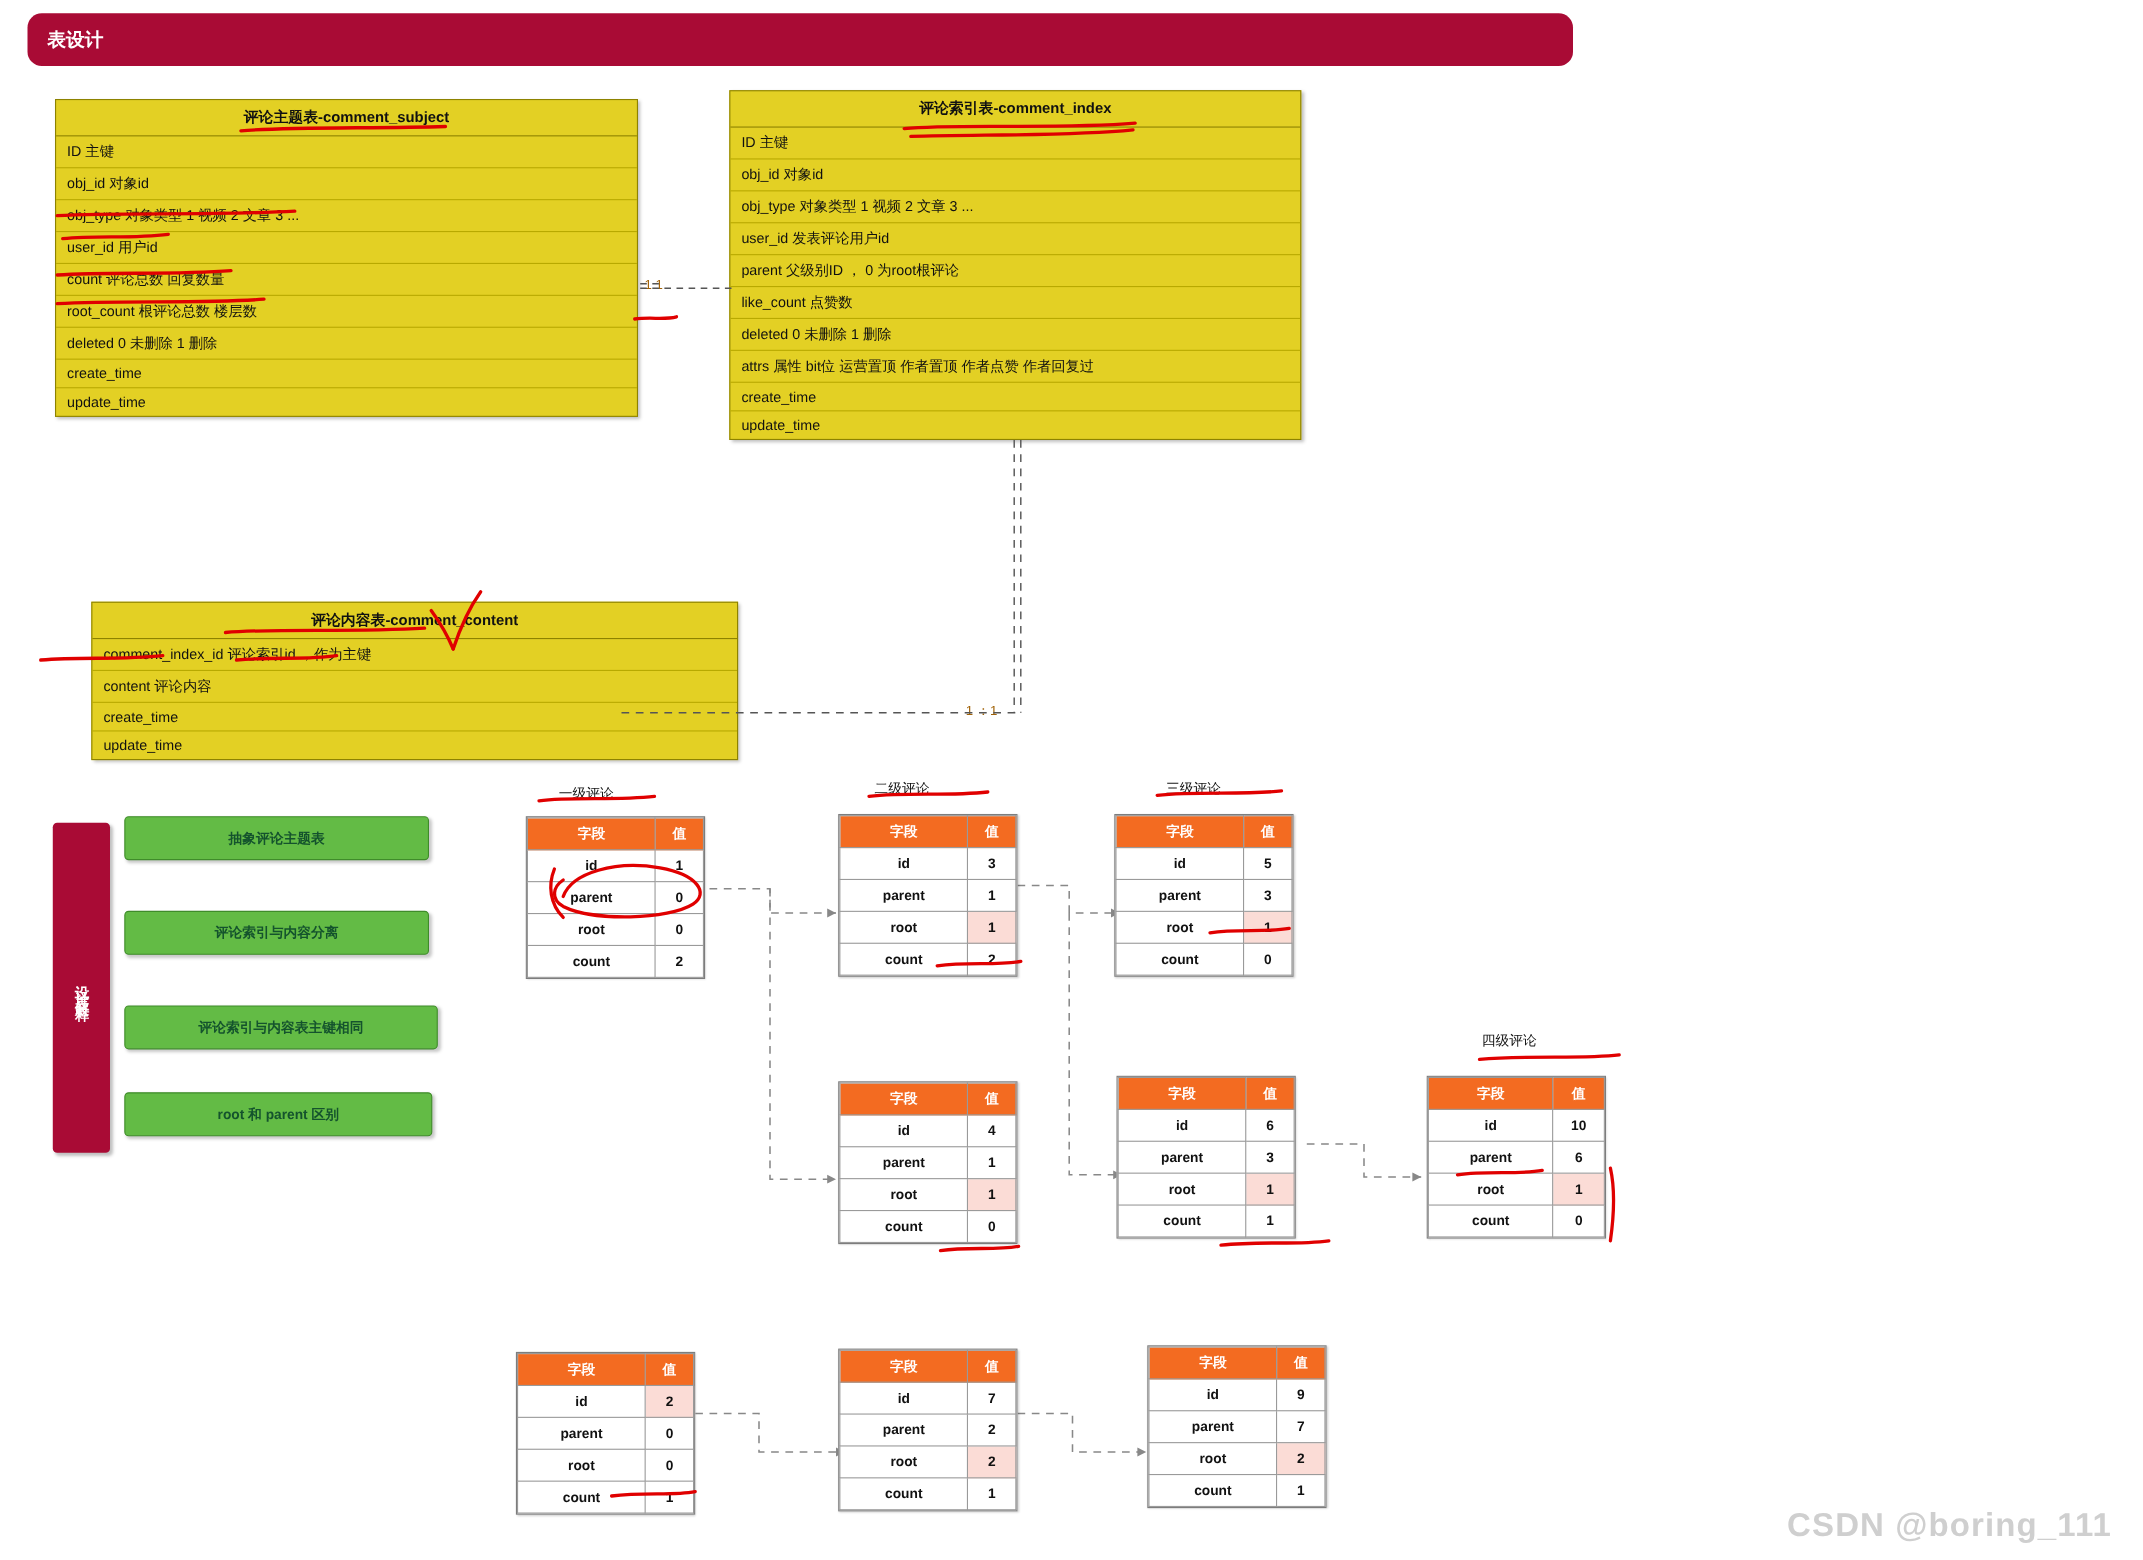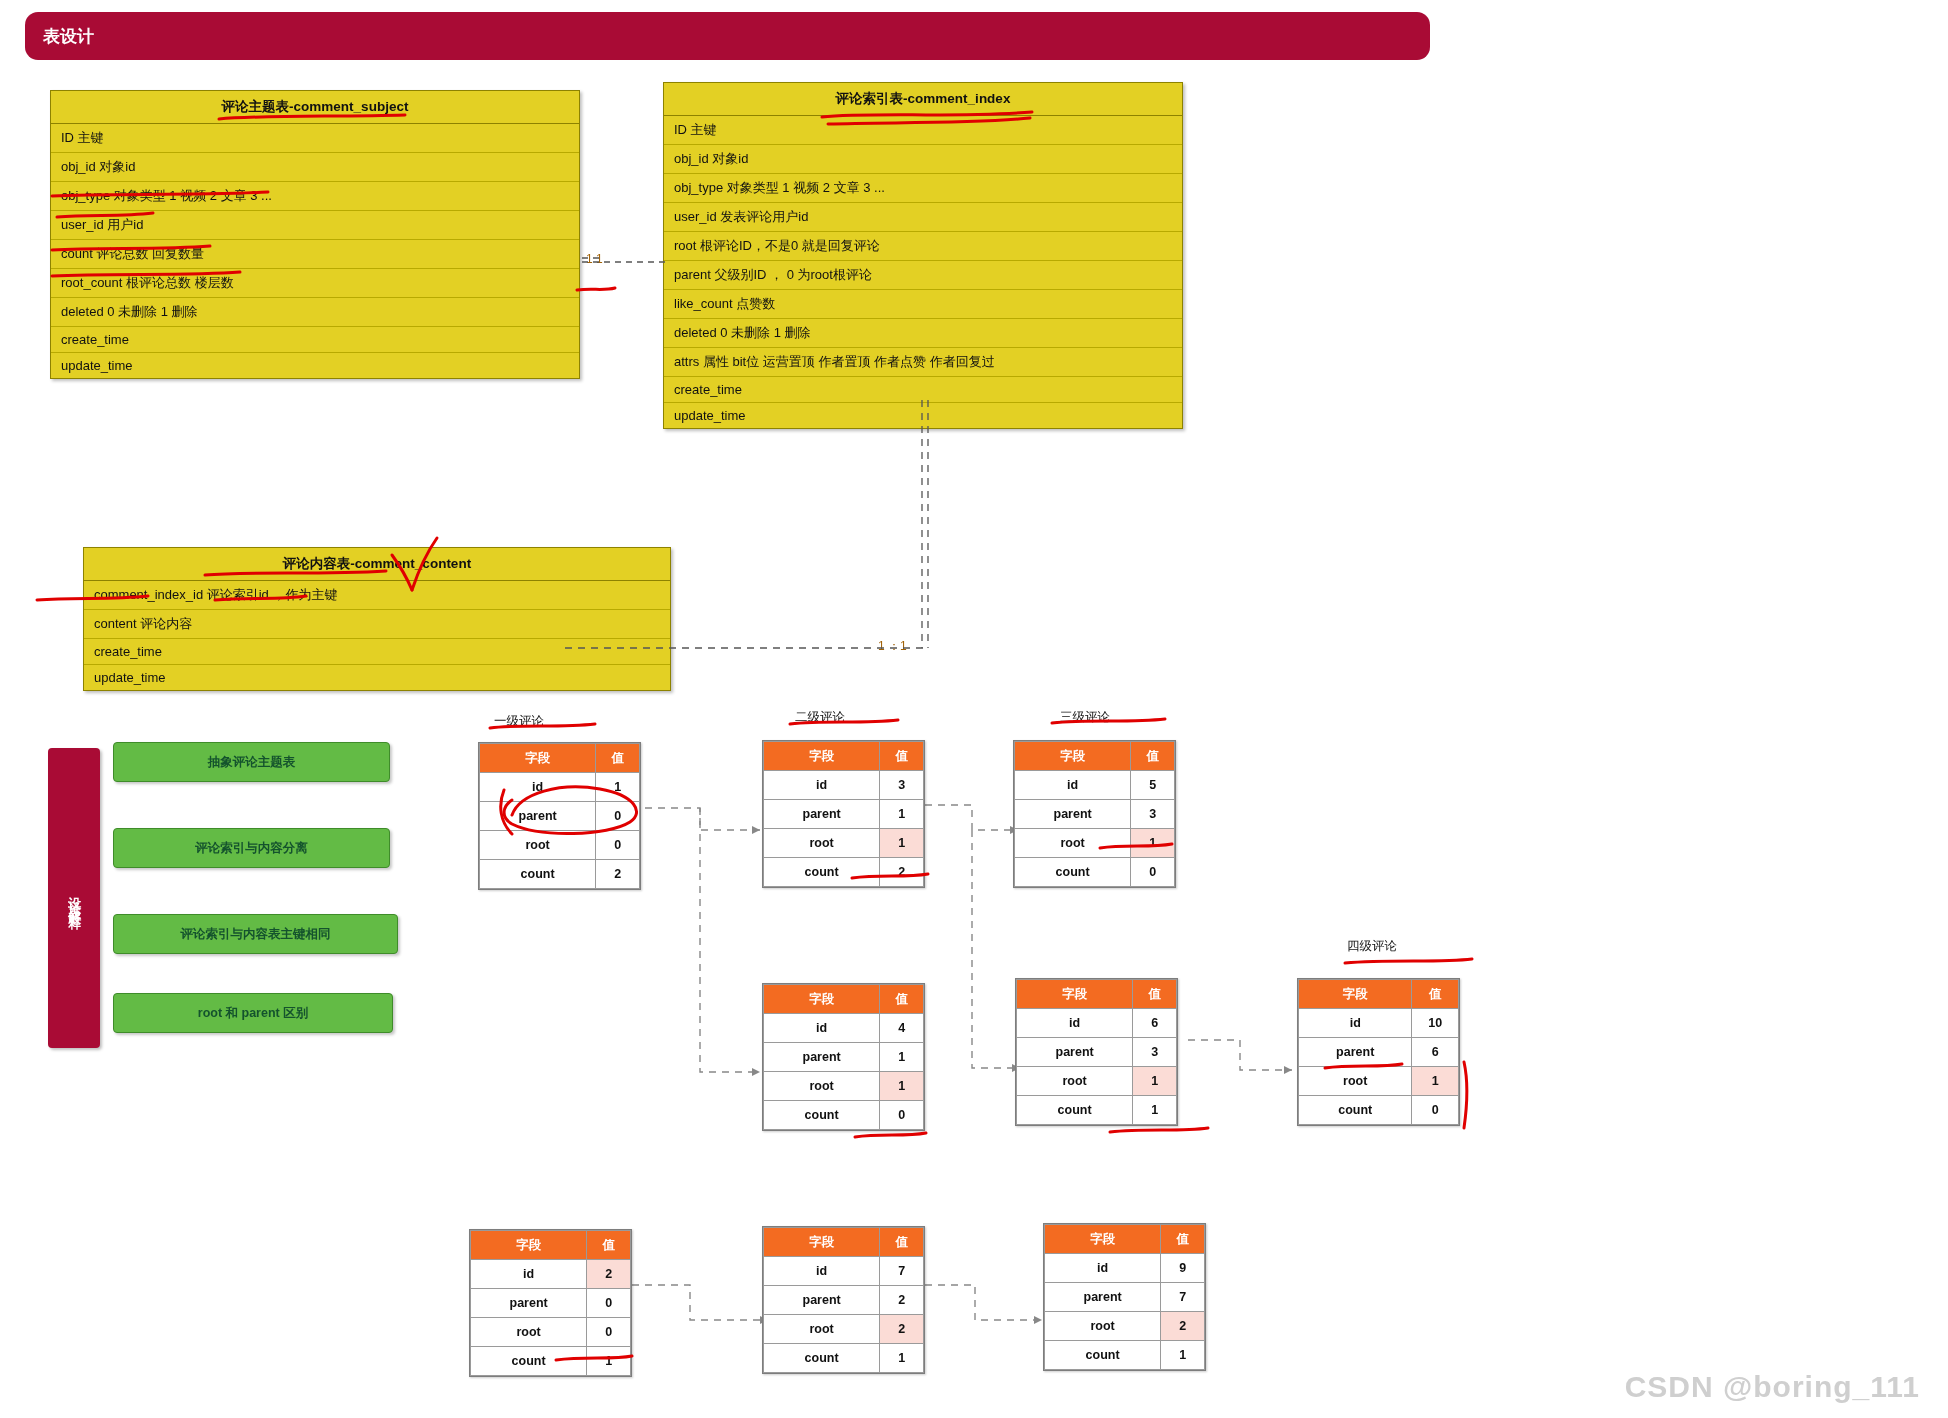--- a/index.html
+++ b/index.html
@@ -171,21 +171,20 @@
     <div class="erow">create_time</div>
     <div class="erow">update_time</div>
   </div>
 
   <div class="entity" style="left:663px; top:82px; width:520px;">
     <div class="etitle">评论索引表-comment_index</div>
     <div class="erow">ID   主键</div>
     <div class="erow">obj_id  对象id</div>
     <div class="erow">obj_type 对象类型 1 视频 2 文章 3 ...</div>
     <div class="erow">user_id   发表评论用户id</div>
-    <div class="erow">root  根评论ID，不是0 就是回复评论</div>
     <div class="erow">parent 父级别ID ， 0 为root根评论</div>
     <div class="erow">like_count  点赞数</div>
     <div class="erow">deleted  0 未删除 1 删除</div>
     <div class="erow">attrs      属性 bit位  运营置顶  作者置顶  作者点赞 作者回复过</div>
     <div class="erow">create_time</div>
     <div class="erow">update_time</div>
   </div>
 
   <div class="entity" style="left:52px; top:547px; width:588px;margin-left:31px;">
     <div class="etitle">评论内容表-comment_content</div>
@@ -240,21 +239,21 @@
   <div class="pill" style="left:113px; top:914px; width:283px; height:38px;">
     <span>评论索引与内容表主键相同</span>
   </div>
   <div class="pill" style="left:113px; top:828px; width:275px; height:38px;">
     <span>评论索引与内容分离</span>
   </div>
   <div class="pill" style="left:113px; top:993px; width:278px; height:38px;">
     <span>root 和 parent  区别</span>
   </div>
 
-  <div class="dtable-title" style="left:494px; top:713px;">一级评论</div>
+  <div class="dtable-title" style="left:508px; top:713px;">一级评论</div>
   <div class="dtable-title" style="left:795px; top:709px;">二级评论</div>
   <div class="dtable-title" style="left:1060px; top:709px;">三级评论</div>
   <div class="dtable-title" style="left:1347px; top:938px;">四级评论</div>
 
   <div class="dtable" style="left:478px; top:742px; width:163px;">
     <table>
       <tbody>
           <tr>
         <th>字段</th>
         <th>值</th>

